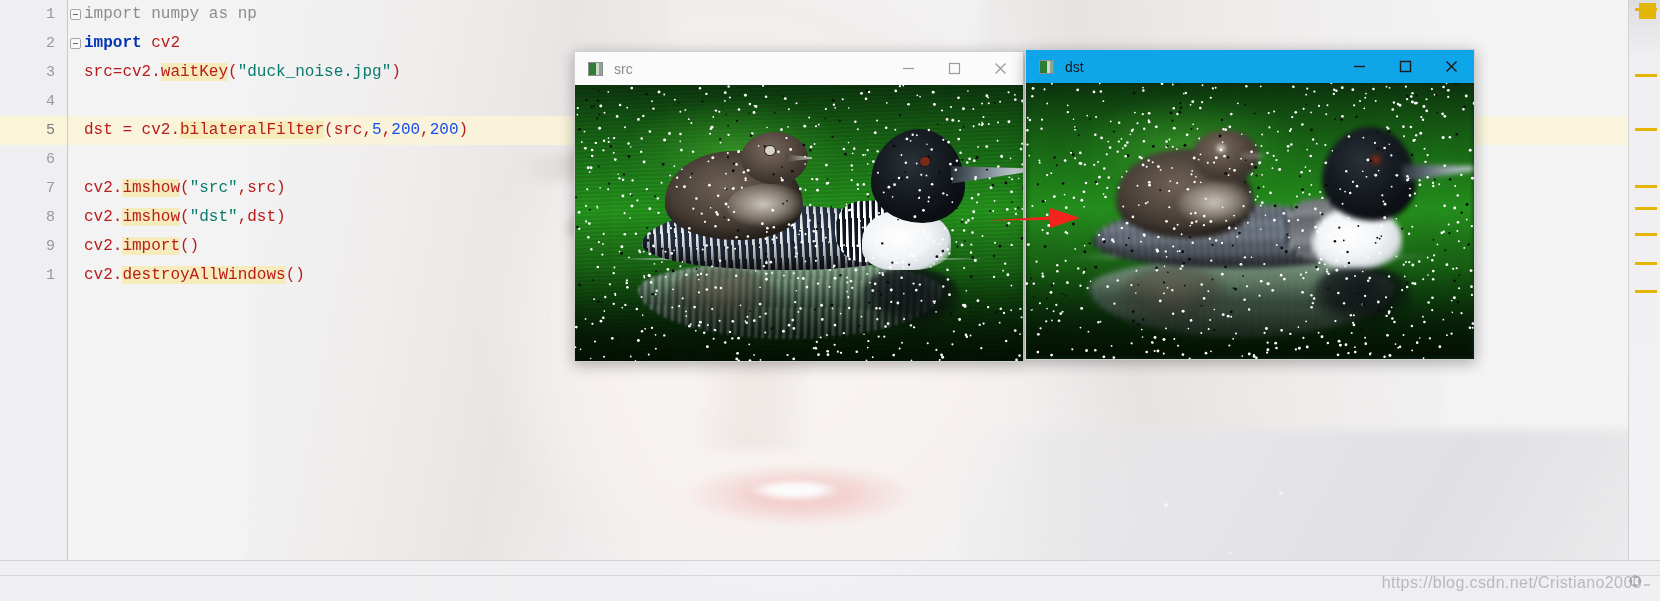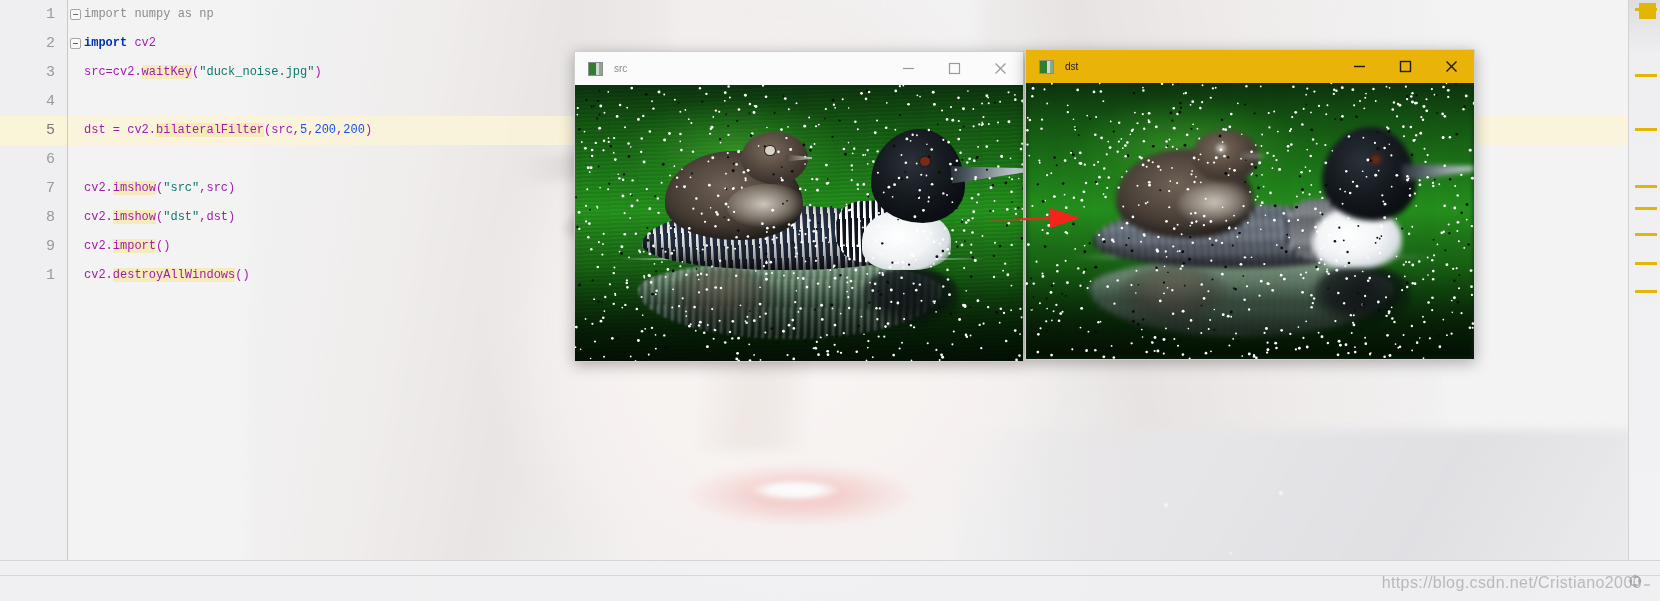--- a/index.html
+++ b/index.html
@@ -119,27 +119,27 @@
     position:absolute;left:2px;width:11px;height:11px;
     border:1px solid #a6a6aa;border-radius:2px;background:rgba(255,255,255,0.55);
     box-sizing:border-box;
   }
   .foldmark:after{
     content:"";position:absolute;left:2px;top:4px;width:5px;height:1px;background:#6a6a6e;
   }
 
   #code{
     position:absolute;left:68px;top:0;right:0;height:560px;
-    font-family:"Liberation Mono",monospace;font-size:12px;
+    font-family:"Liberation Mono",monospace;font-size:16px;
   }
   .crow{height:29px;line-height:29px;white-space:pre;padding-left:16px;}
   .crow.cur{background:rgba(250,244,216,0.88);}
   .tok{}
   .kw{color:#0033b3;font-weight:bold;}
-  .plain{color:#a21caf;}
+  .plain{color:#b91c1c;}
   .dim{color:#8c8c8e;}
   .num{color:#1750eb;}
   .hl{background:rgba(246,235,183,0.95);}
   .strteal{color:#0a7a6e;}
 
   
   #markerbar{
     position:absolute;right:0;top:0;width:32px;height:560px;z-index:4;
     background:linear-gradient(180deg,#dedee0 0%,#efeff1 10%,#f2f2f4 100%);
     border-left:1px solid #d2d2d5;box-sizing:border-box;
@@ -160,33 +160,33 @@
     font-family:"Liberation Sans",sans-serif;white-space:nowrap;
   }
   #wm-badge{
     position:absolute;right:8px;bottom:10px;z-index:7;width:26px;height:20px;
     opacity:.55;
   }
 
   
   .cvwin{position:absolute;z-index:20;box-shadow:0 3px 14px rgba(0,0,0,0.30);}
   .cvwin .tbar{
-    height:34px;background:#eab308;display:flex;align-items:center;
+    height:34px;background:#0ea5e9;display:flex;align-items:center;
     border:1px solid #cfcfd2;border-bottom:none;box-sizing:border-box;
   }
   .cvwin.inactive .tbar{background:#fbfbfc;}
   .cvwin .appicon{
     width:15px;height:14px;margin-left:13px;margin-right:11px;flex:0 0 auto;
     border:1px solid #8d8d91;box-sizing:border-box;display:flex;background:#fff;
   }
   .cvwin .appicon i{display:block;height:100%;}
   .cvwin .appicon .a{width:52%;background:#2e7d32;}
   .cvwin .appicon .b{width:22%;background:#cfd8cf;}
   .cvwin .appicon .c{width:26%;background:#8aa88c;}
-  .cvwin .title{font-size:10px;color:#1b1b1d;flex:1 1 auto;}
+  .cvwin .title{font-size:14px;color:#1b1b1d;flex:1 1 auto;}
   .cvwin.inactive .title{color:#8b8b8f;}
   .cvwin .ctrls{display:flex;height:34px;flex:0 0 auto;}
   .cvwin .cbtn{
     width:46px;height:34px;display:flex;align-items:center;justify-content:center;
   }
   .cvwin .cbtn svg{display:block;}
   .cvwin.inactive .cbtn svg *{stroke:#9a9a9e;}
   .cvwin .canvaswrap{
     position:relative;overflow:hidden;
     border:1px solid #cfcfd2;border-top:none;box-sizing:border-box;

